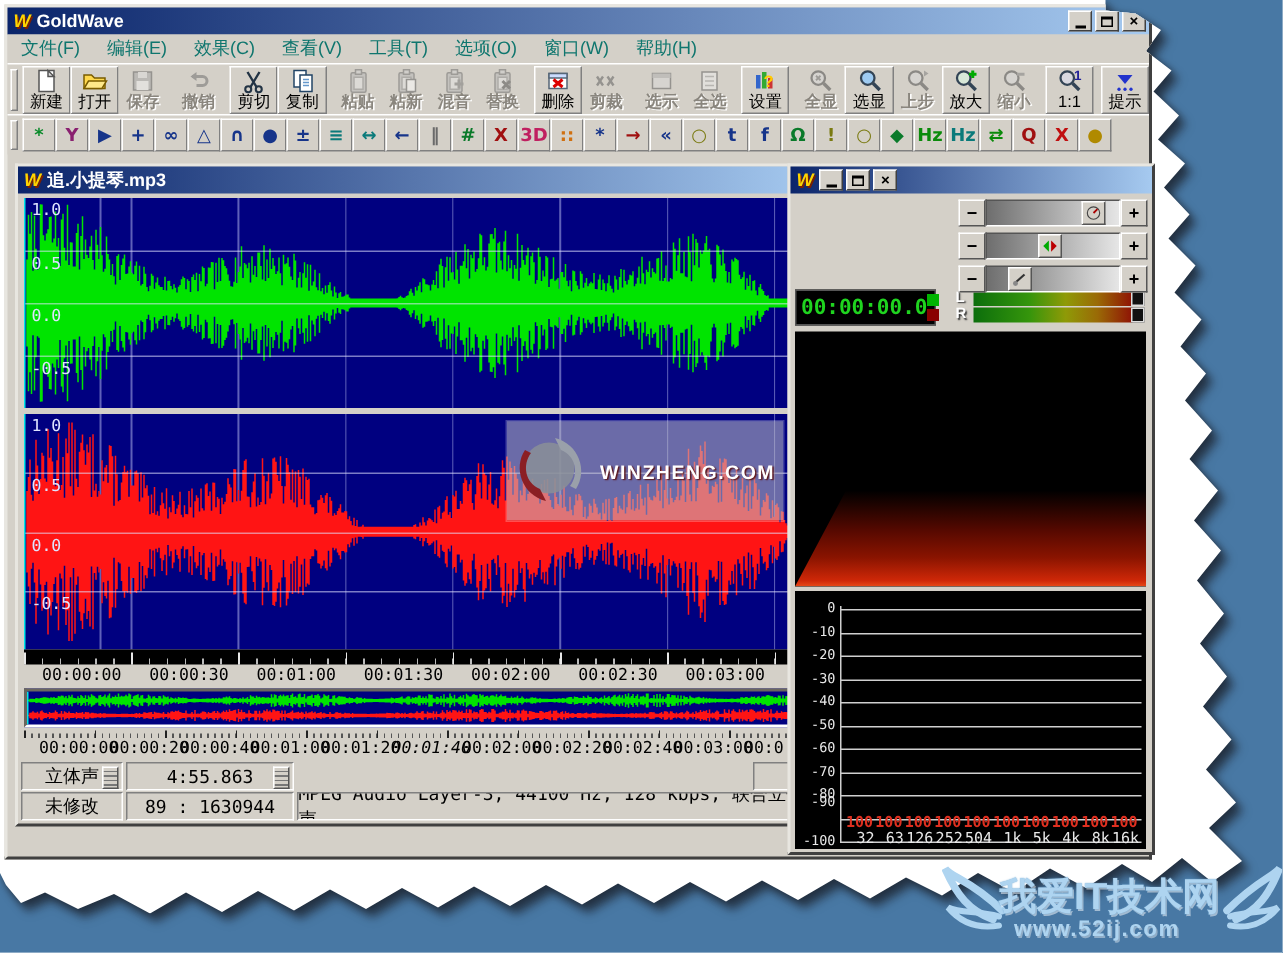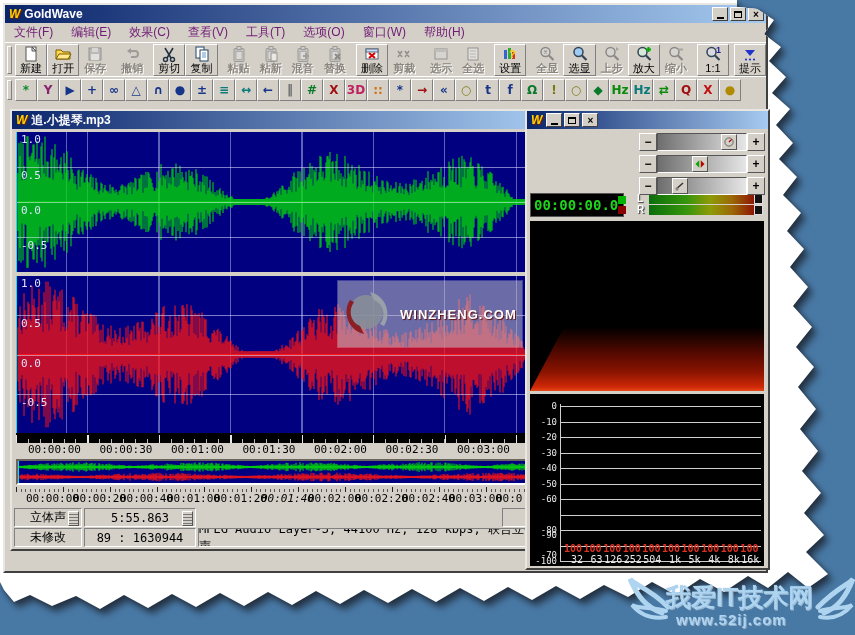--- a/index.html
+++ b/index.html
@@ -17,21 +17,21 @@
     background:linear-gradient(90deg,#0A246A,#A6CAF0);display:flex;align-items:center;padding:0 2px;box-sizing:border-box;}
   .wlogo{color:#FFD400;font-weight:bold;font-style:italic;font-size:12px;margin:0 4px 0 2px;
     text-shadow:1px 1px 0 #7a2000;}
   .ttext{color:#fff;font-weight:bold;font-size:12px;flex:1;white-space:nowrap;overflow:hidden;}
   .winbtns{display:flex;gap:2px;}
   .wb{width:16px;height:14px;background:#D4D0C8;border:1px solid;border-color:#fff #404040 #404040 #fff;
       display:flex;align-items:center;justify-content:center;font-size:10px;font-weight:bold;color:#000;box-sizing:border-box;}
   .wb .mingl{display:block;width:7px;height:2px;background:#000;margin-top:7px;}
   .wb .maxgl{display:block;width:8px;height:7px;border:1px solid #000;border-top-width:2px;box-sizing:border-box;}
   .menubar{position:absolute;left:0;top:18px;right:0;height:19px;background:#D4D0C8;display:flex;align-items:center;}
-  .mi{padding:2px 9px;color:#701a75;}
+  .mi{padding:2px 9px;color:#0f766e;}
   .toolbar1{position:absolute;left:0;top:37px;right:0;height:34px;background:#D4D0C8;
     border-top:1px solid #fff;display:flex;align-items:center;}
   .grip{width:3px;height:26px;border:1px solid;border-color:#fff #808080 #808080 #fff;margin:0 3px 0 2px;}
   .grip2{width:3px;height:18px;border:1px solid;border-color:#fff #808080 #808080 #fff;margin:0 3px 0 2px;}
   .tb1{width:33px;height:32px;display:flex;flex-direction:column;align-items:center;justify-content:flex-start;
     border:1px solid;border-color:#fff #808080 #808080 #fff;box-sizing:border-box;background:#D4D0C8;}
   .tb1.dis{border-color:transparent;font-weight:bold;}
   .tb1 .ticon{height:17px;display:flex;align-items:center;}
   .tb1 .tlab{font-size:11px;line-height:12px;color:#000;white-space:nowrap;}
   .tb1.dis .tlab{color:#8a867e;text-shadow:1px 1px 0 #fff;}
@@ -550,21 +550,21 @@
                   <span style="left: 433px;">00:03:00</span>
                   <span style="left: 480px;">00:0</span>
                 </div>
 
               <div class="status" style="top:379px;">
                 <div class="scell" style="left:2px;width:68px;">
                   <span>立体声</span>
                   <span class="spin"></span>
                 </div>
                 <div class="scell" style="left:72px;width:112px;">
-                  <span>5:55.863</span>
+                  <span>4:55.863</span>
                   <span class="spin"></span>
                 </div>
                 <div class="scell" style="left:490px;width:45px;"></div>
               </div>
               <div class="status" style="top:399px;">
                 <div class="scell" style="left:2px;width:68px;">
                   <span>未修改</span>
                 </div>
                 <div class="scell" style="left:72px;width:112px;">
                   <span>89 : 1630944</span>
@@ -617,21 +617,21 @@
                   <span class="dbl" style="top: 38px;">-20</span>
                   <div class="sgl" style="top: 43px;"></div>
                   <span class="dbl" style="top: 53.5px;">-30</span>
                   <div class="sgl" style="top: 58.5px;"></div>
                   <span class="dbl" style="top: 69px;">-40</span>
                   <div class="sgl" style="top: 74px;"></div>
                   <span class="dbl" style="top: 84.5px;">-50</span>
                   <div class="sgl" style="top: 89.5px;"></div>
                   <span class="dbl" style="top: 100px;">-60</span>
                   <div class="sgl" style="top: 105px;"></div>
-                  <span class="dbl" style="top: 115.5px; margin-top: 40px;">-70</span>
+                  <span class="dbl" style="top: 115.5px;">-70</span>
                   <div class="sgl" style="top: 120.5px;"></div>
                   <span class="dbl" style="top: 131px;">-80</span>
                   <div class="sgl" style="top: 136px;"></div>
                   <span class="dbl" style="top: 136px;">-90</span>
                   <div class="sgl" style="top: 151.5px;"></div>
                   <span class="dbl" style="top: 162px;">-100</span>
                   <div class="sgl" style="top: 167px;"></div>
                   <span class="peak" style="left: 33px;">100</span>
                   <span class="peak" style="left: 52.6px;">100</span>
                   <span class="peak" style="left: 72.2px;">100</span>

